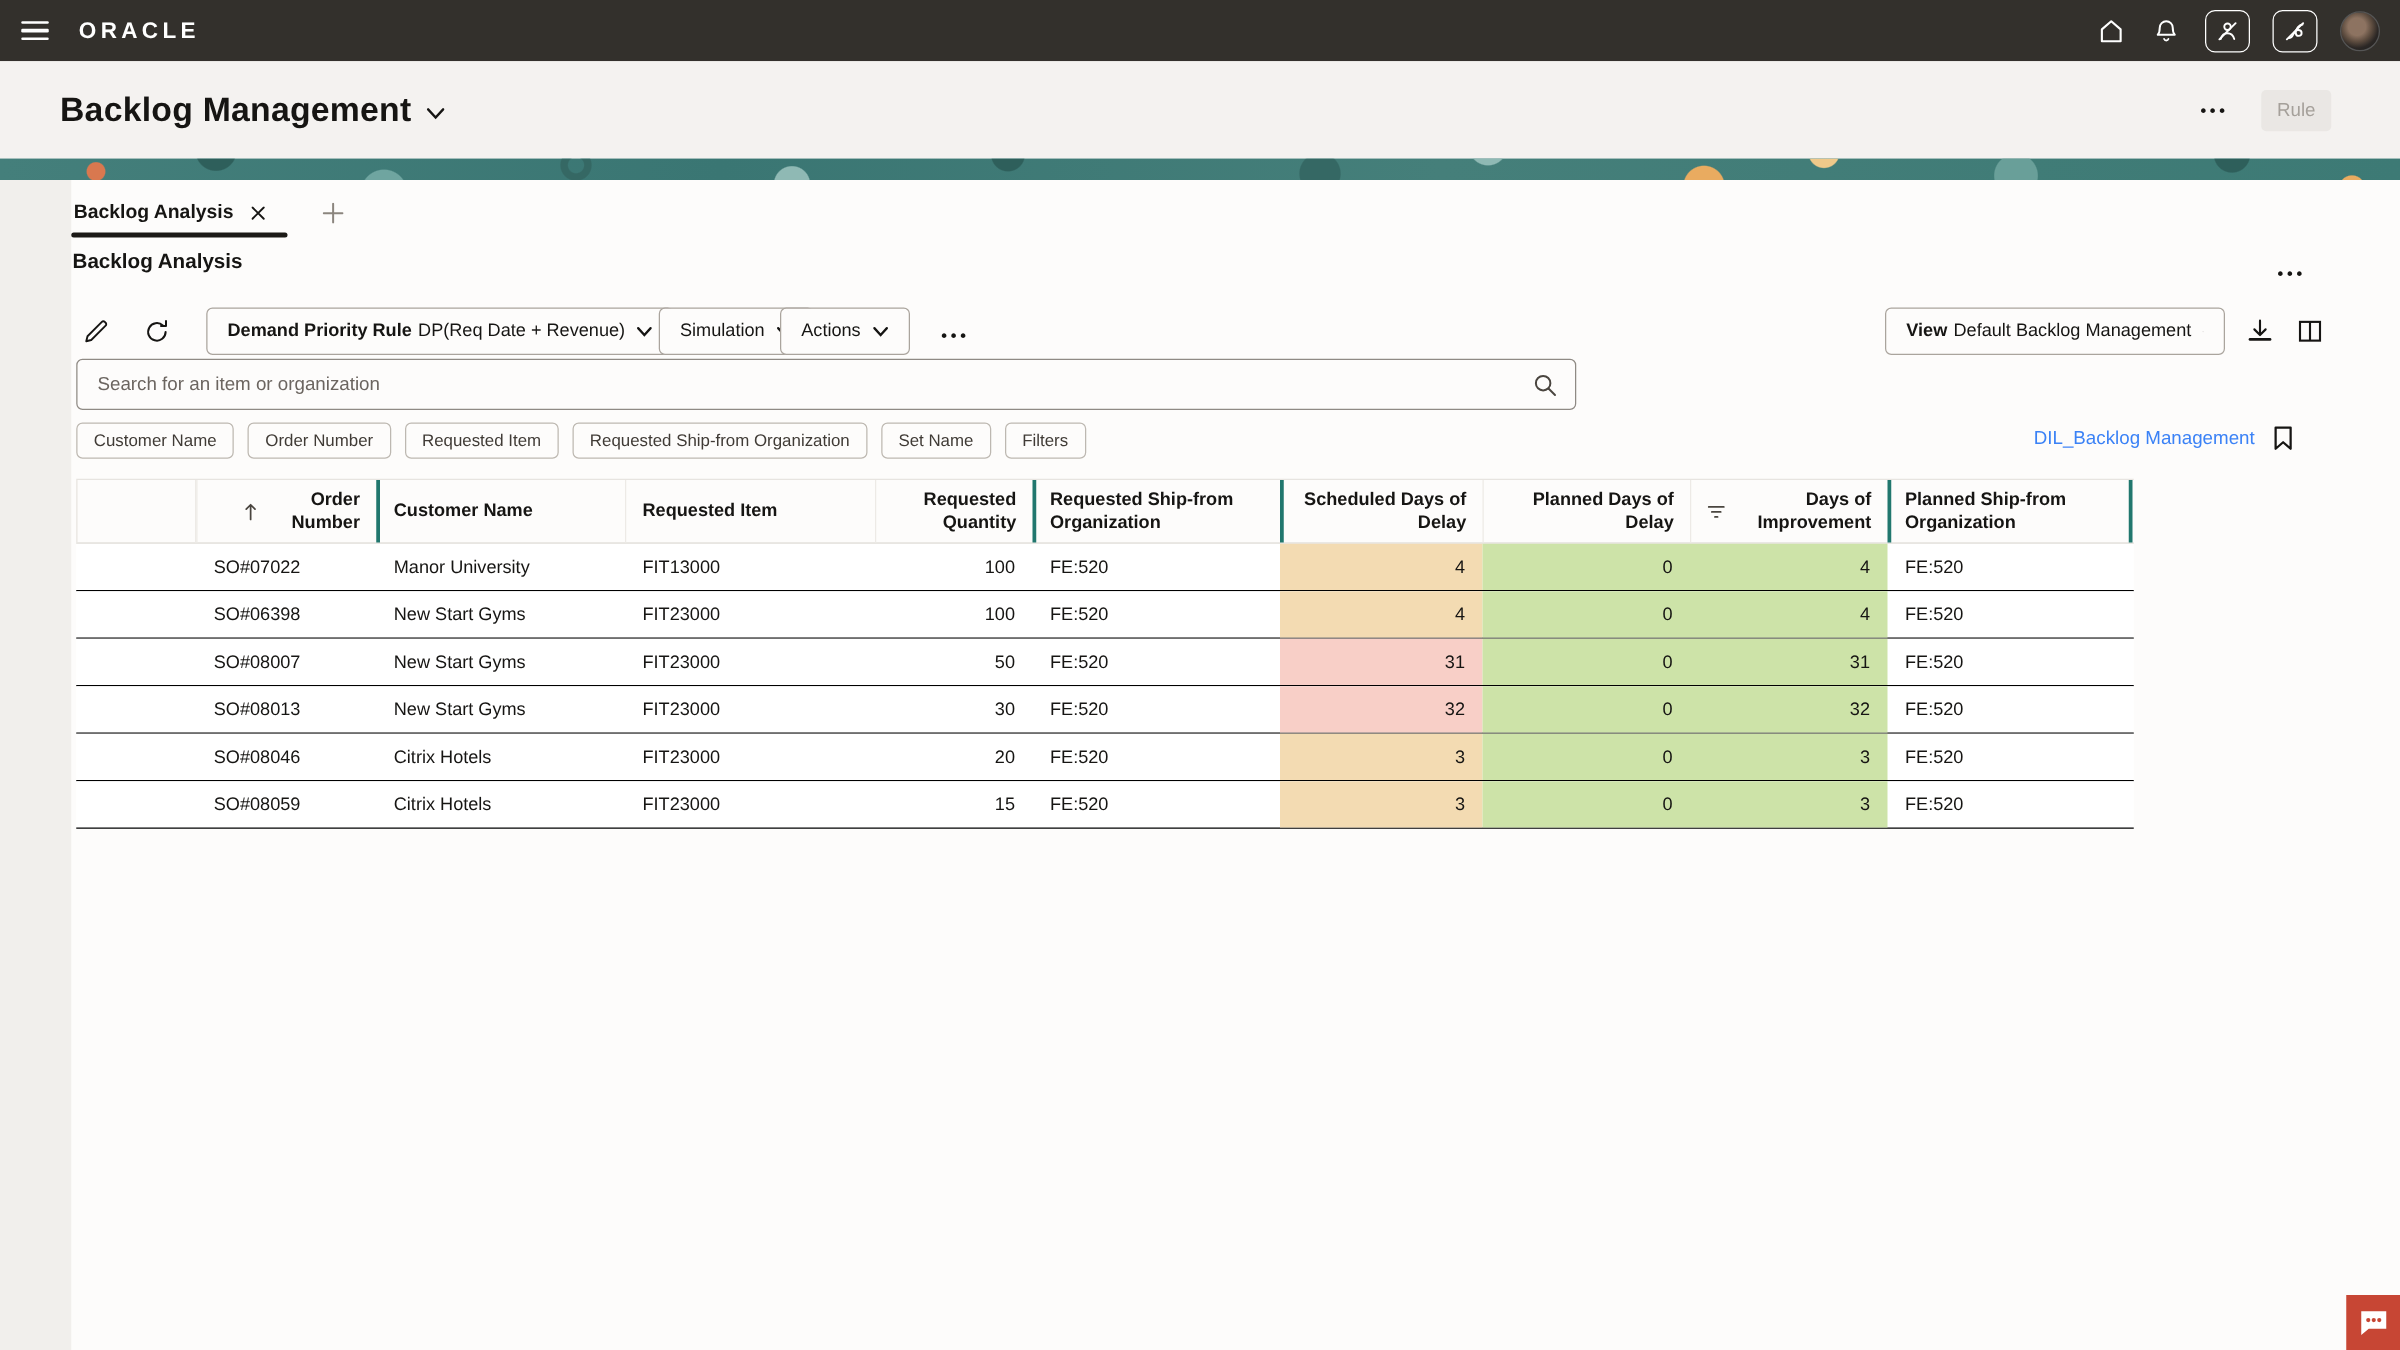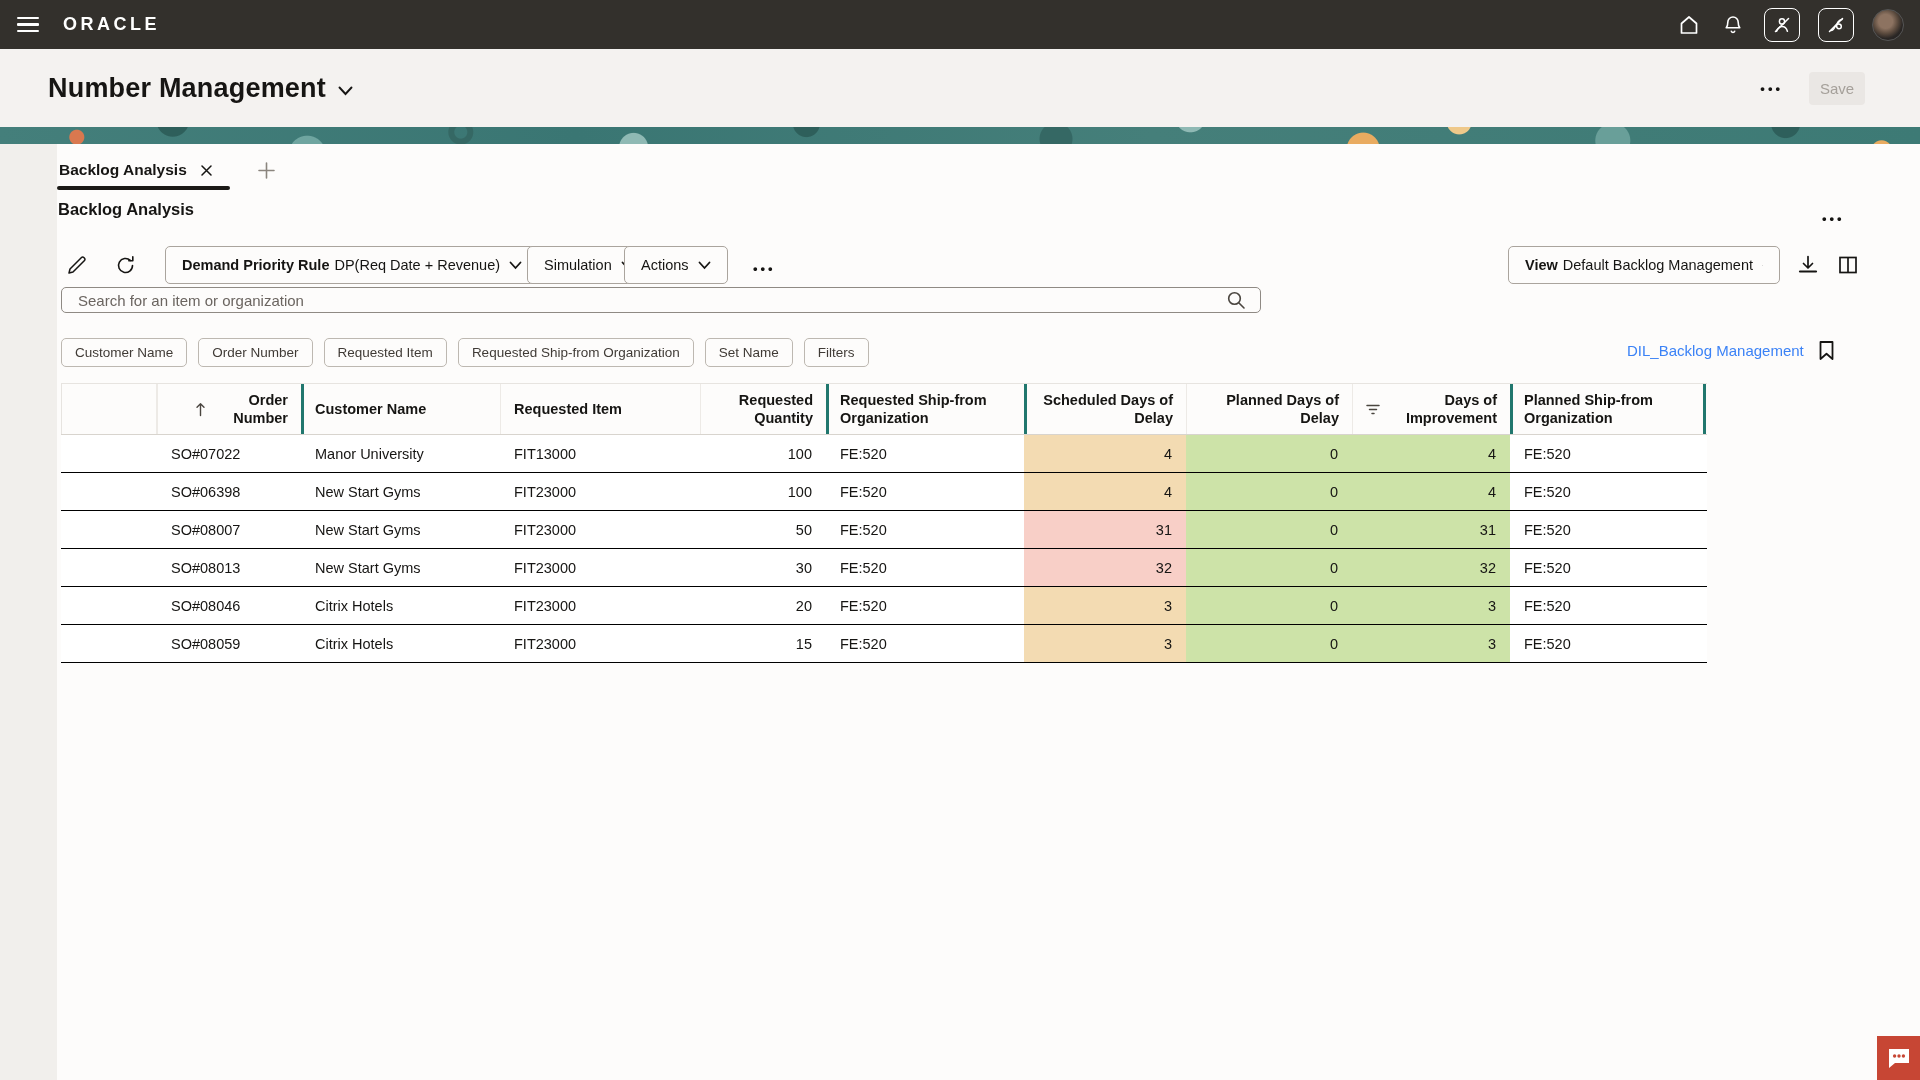--- a/index.html
+++ b/index.html
@@ -61,21 +61,21 @@
   .panel-head { position:absolute; top:56px; left:58px; font-size:16.5px; font-weight:700; }
   .panel-dots { position:absolute; top:68px; left:1822px; }
 
   
   .toolbar { position:absolute; top:102px; left:0; width:1920px; height:38px; }
   .icon-btn { position:absolute; top:4px; width:30px; height:30px; display:flex; align-items:center; justify-content:center; cursor:pointer; }
   .o-btn { position:absolute; top:0; height:38px; background:#FDFCFB; border:1px solid #aaa49d; border-radius:5px; display:flex; align-items:center; justify-content:center; gap:9px; font-size:14.5px; padding:0 16px; cursor:pointer; white-space:nowrap; }
   .o-btn b { font-weight:700; }
 
   
-  .searchbox { position:absolute; top:143px; left:61px; width:1200px; height:26px; border:1px solid #8f8a84; border-radius:5px; background:#FDFCFB; display:flex; align-items:center; }
+  .searchbox { position:absolute; top:143px; left:61px; width:1200px; height:41px; border:1px solid #8f8a84; border-radius:5px; background:#FDFCFB; display:flex; align-items:center; }
   .searchbox input { flex:1; border:none; outline:none; background:transparent; font-family:inherit; font-size:15px; color:#161513; padding:0 16px; }
   .searchbox input::placeholder { color:#6b6560; opacity:1; }
   .search-icon { margin-right:14px; display:flex; }
 
   
   .chips { position:absolute; top:194px; left:61px; display:flex; gap:11px; }
   .chip { height:29px; border:1px solid #bdb8b1; border-radius:5px; background:#FDFCFB; display:flex; align-items:center; padding:0 13px; font-size:13.5px; color:#403b36; cursor:pointer; white-space:nowrap; }
   .saved-search { position:absolute; top:196px; left:1627px; width:222px; display:flex; align-items:center; gap:14px; }
   .saved-search-label { font-size:15px; color:#3b82f6; }
   .bookmark { display:flex; cursor:pointer; }
@@ -139,29 +139,29 @@
         <svg width="20" height="20" viewBox="0 0 20 20">
             <path d="M5 15.5c4.5 0 3-6.5 7.5-6.5 2 0 2.8 1.2 2.8 2.4 0 1.4-1.1 2.3-2.3 2.3-1.5 0-2.4-1.2-2.4-2.6C10.6 8 13 5 16 4.6" fill="none" stroke="#fff" stroke-width="1.5" stroke-linecap="round"></path>
             <path d="M16.5 3.5 3.5 16.5" stroke="#fff" stroke-width="1.5" stroke-linecap="round"></path>
           </svg>
       </div>
       <div class="avatar"></div>
     </div>
   </div>
 
   <div class="appheader">
-    <div class="page-title">Number Management</div>
+    <div class="page-title">Backlog Management</div>
     <div class="title-chevron">
       <svg width="15" height="10" viewBox="0 0 15 10">
           <path d="M1.5 1.5 7.5 8l6-6.5" fill="none" stroke="#161513" stroke-width="1.9" stroke-linecap="round"></path>
         </svg>
     </div>
     <div class="appheader-right">
       <div class="dots">•••</div>
-      <button class="save-btn" disabled="">Save</button>
+      <button class="save-btn" disabled="">Rule</button>
     </div>
   </div>
 
   <div class="banner"></div>
 
   <div class="content">
     <div class="left-gutter"></div>
 
     <div class="tabbar">
       <div class="tab">

